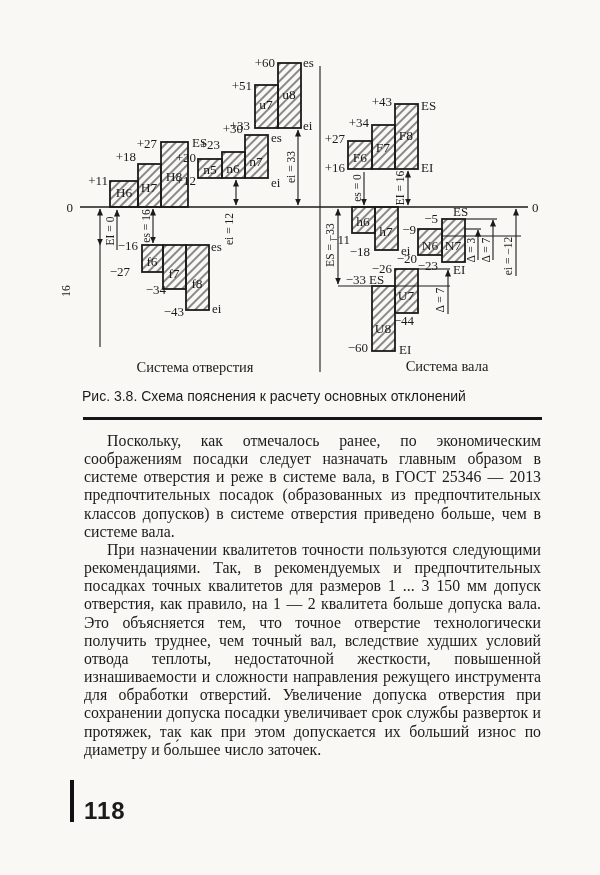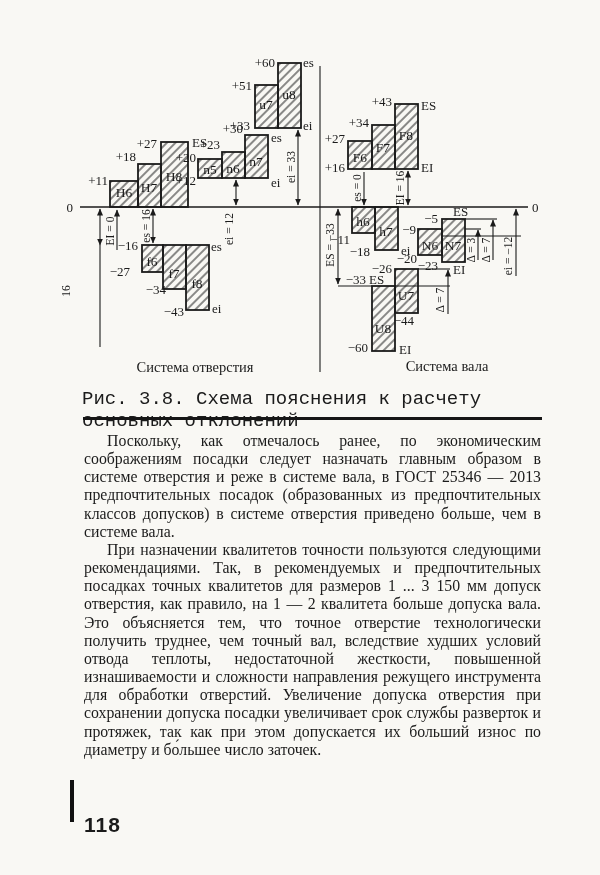--- a/index.html
+++ b/index.html
@@ -8,28 +8,28 @@
   .fig{position:absolute;top:0;left:0;}
   svg text{font-family:"Liberation Serif",serif;fill:#1b1b1b;}
   .dv{font-size:13px;}            
   .dz{font-size:13.5px;}          
   .dr{font-size:11.5px;}          
   .dt{font-size:14.5px;}          
   .bx{fill:url(#hat);stroke:#1b1b1b;stroke-width:1.8;}
   .ln{stroke:#1b1b1b;stroke-width:1.1;fill:none;}
   .zl{stroke:#1b1b1b;stroke-width:1.6;}
   .caption{position:absolute;left:82px;top:388px;width:470px;
-           font-family:Liberation Mono, monospace;font-size:19px;}
+           font-family:Liberation Sans, sans-serif;font-size:14px;}
   .rule{position:absolute;left:83px;top:417px;width:459px;height:2.5px;background:#161616;}
   .bodytext{position:absolute;left:84px;top:432px;width:457px;
             font-size:15.8px;line-height:18.15px;text-align:justify;}
   .bodytext p{margin:0;}
   .bodytext p.ind{text-indent:23px;}
   .pagenum{position:absolute;left:84px;top:797px;
-           font-family:"Liberation Sans",sans-serif;font-weight:bold;font-size:21px;letter-spacing:1px;margin-top:16px;}
+           font-family:"Liberation Sans",sans-serif;font-weight:bold;font-size:24px;letter-spacing:1px;}
   .edgemark{position:absolute;left:70px;top:780px;width:4px;height:42px;background:#111;}
 </style>
 </head>
 <body>
 
 <div class="page">
 
   <svg class="fig" width="600" height="378" viewBox="0 0 600 378">
     <defs>
       <pattern id="hat" patternUnits="userSpaceOnUse" width="6" height="6" patternTransform="rotate(-45)">

